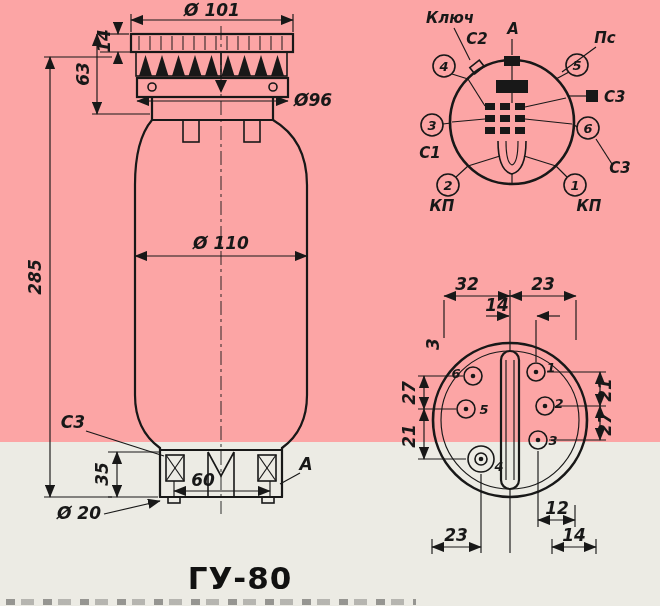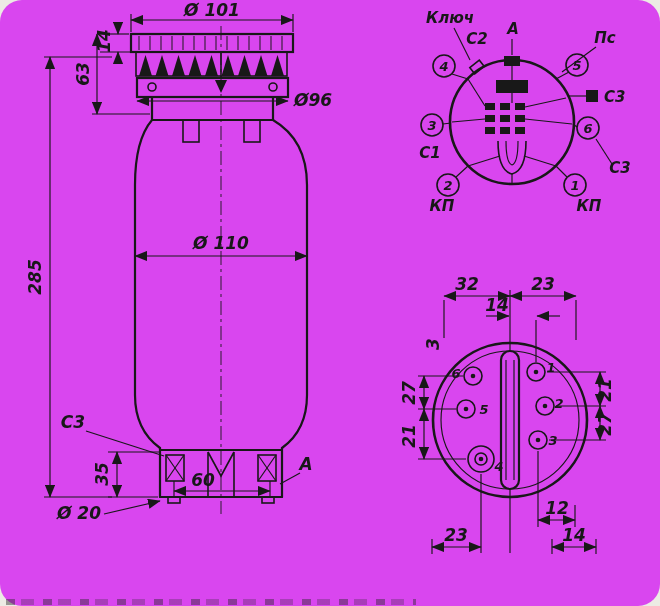--- a/index.html
+++ b/index.html
@@ -2,21 +2,21 @@
 <html><head>
 <meta charset="utf-8">
 <style>
   html,body{margin:0;padding:0;}
   body{
     width:660px;height:606px;
     background:#ecebe4;
     font-family:"DejaVu Sans", sans-serif;
     overflow:hidden;
   }
-  .page{position:relative;width:660px;height:606px;background:#d946ef;border-radius:22px;}
+  .page{position:relative;width:660px;height:442px;background:#fca5a5;}
   svg{position:absolute;left:0;top:0;}
   .ol{stroke:#181818;fill:none;stroke-width:2.2;stroke-linecap:round;}
   .ol2{stroke:#181818;fill:none;stroke-width:2.6;}
   .thin{stroke:#181818;fill:none;stroke-width:1.15;}
   .med{stroke:#181818;fill:none;stroke-width:1.6;}
   .blk{fill:#181818;stroke:none;}
   .cl{stroke:#181818;fill:none;stroke-width:0.9;stroke-dasharray:14 4 3 4;}
   .dim-t{font:italic 700 17px "DejaVu Sans", sans-serif;fill:#181818;}
   .lbl{font:italic 700 15px "DejaVu Sans", sans-serif;fill:#181818;}
   .num{font:italic 700 13px "DejaVu Sans", sans-serif;fill:#181818;}
@@ -330,15 +330,16 @@
       <line class="thin" x1="596" y1="539" x2="596" y2="554"></line>
       <line class="thin" x1="552" y1="539" x2="552" y2="554"></line>
       <line class="thin" x1="432" y1="547" x2="481" y2="547" marker-start="url(#ar)" marker-end="url(#ar)"></line>
       <line class="thin" x1="552" y1="547" x2="596" y2="547" marker-start="url(#ar)" marker-end="url(#ar)"></line>
       <text class="dim-t" x="456" y="541" text-anchor="middle">23</text>
       <text class="dim-t" x="574" y="541" text-anchor="middle">14</text>
     </g>
   </g>
 </svg>
 
+<div class="title">ГУ-80</div>
 <div class="smudge"></div>
 
 </div>
 
 </body></html>

